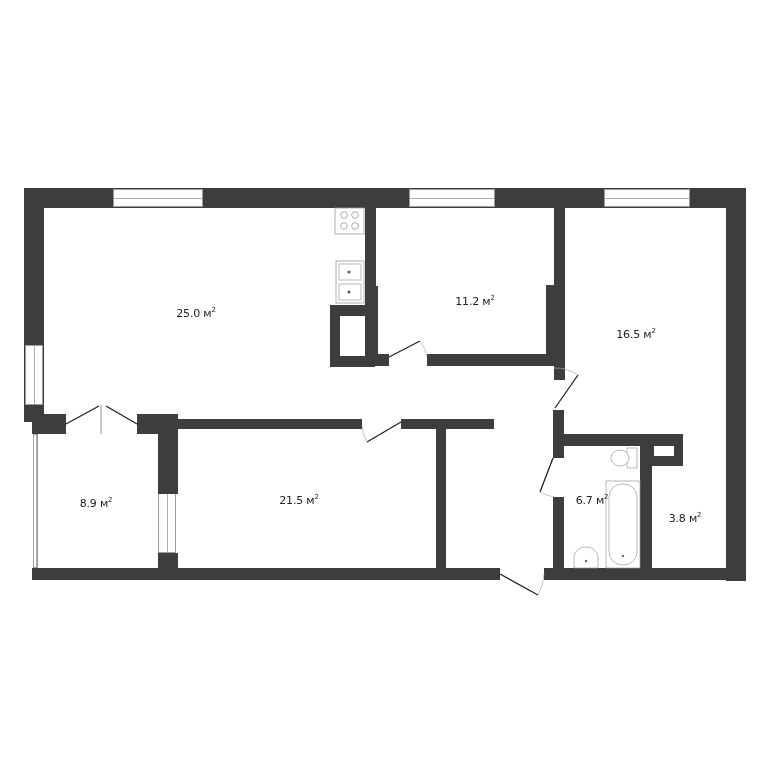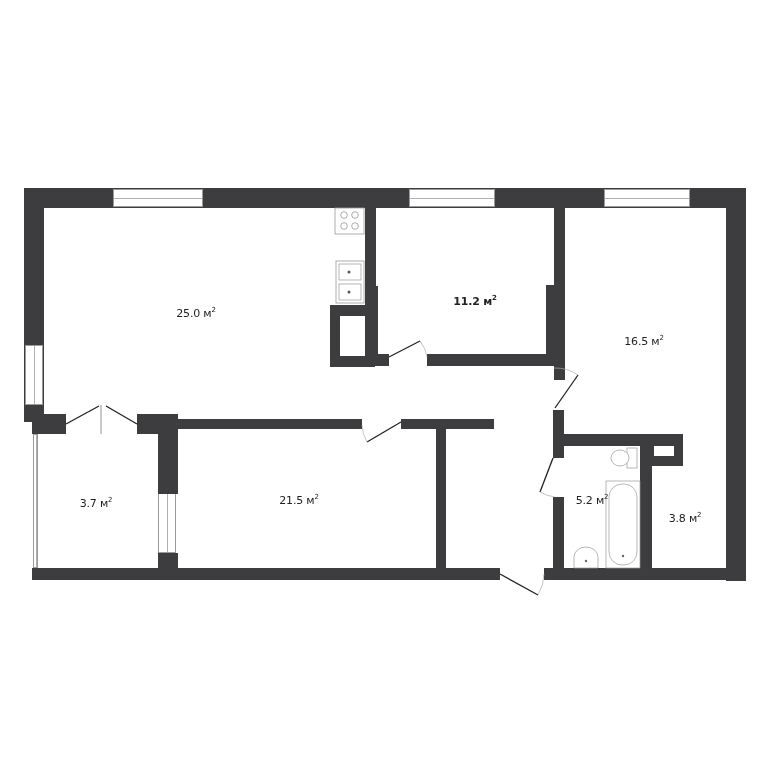--- a/index.html
+++ b/index.html
@@ -106,19 +106,19 @@
       <circle cx="623" cy="556" r="1.2" fill="#666"></circle>
     </g>
 
     <g>
       <path d="M574 568 L574 557 A 12 10 0 0 1 598 557 L598 568 Z" fill="#fff" stroke="#999" stroke-width="0.7"></path>
       <circle cx="586" cy="561" r="1.2" fill="#666"></circle>
     </g>
   </svg>
 
   <div class="label" style="left:196px;top:313px;"><span>25.0</span> <span>м</span><sup>2</sup></div>
-  <div class="label" style="left:475px;top:301px;font-weight:bold;"><span>11.2</span> <span>м</span><sup>2</sup></div>
-  <div class="label" style="left:636px;top:341px;margin-left:8px;"><span>16.5</span> <span>м</span><sup>2</sup></div>
-  <div class="label" style="left:96px;top:503px;"><span>3.7</span> <span>м</span><sup>2</sup></div>
+  <div class="label" style="left:475px;top:301px;"><span>11.2</span> <span>м</span><sup>2</sup></div>
+  <div class="label" style="left:636px;top:334px;"><span>16.5</span> <span>м</span><sup>2</sup></div>
+  <div class="label" style="left:96px;top:503px;"><span>8.9</span> <span>м</span><sup>2</sup></div>
   <div class="label" style="left:299px;top:500px;"><span>21.5</span> <span>м</span><sup>2</sup></div>
-  <div class="label" style="left:592px;top:500px;"><span>5.2</span> <span>м</span><sup>2</sup></div>
+  <div class="label" style="left:592px;top:500px;"><span>6.7</span> <span>м</span><sup>2</sup></div>
   <div class="label" style="left:685px;top:512px;margin-top:6px;"><span>3.8</span> <span>м</span><sup>2</sup></div>
 </div>
 
 </body></html>

